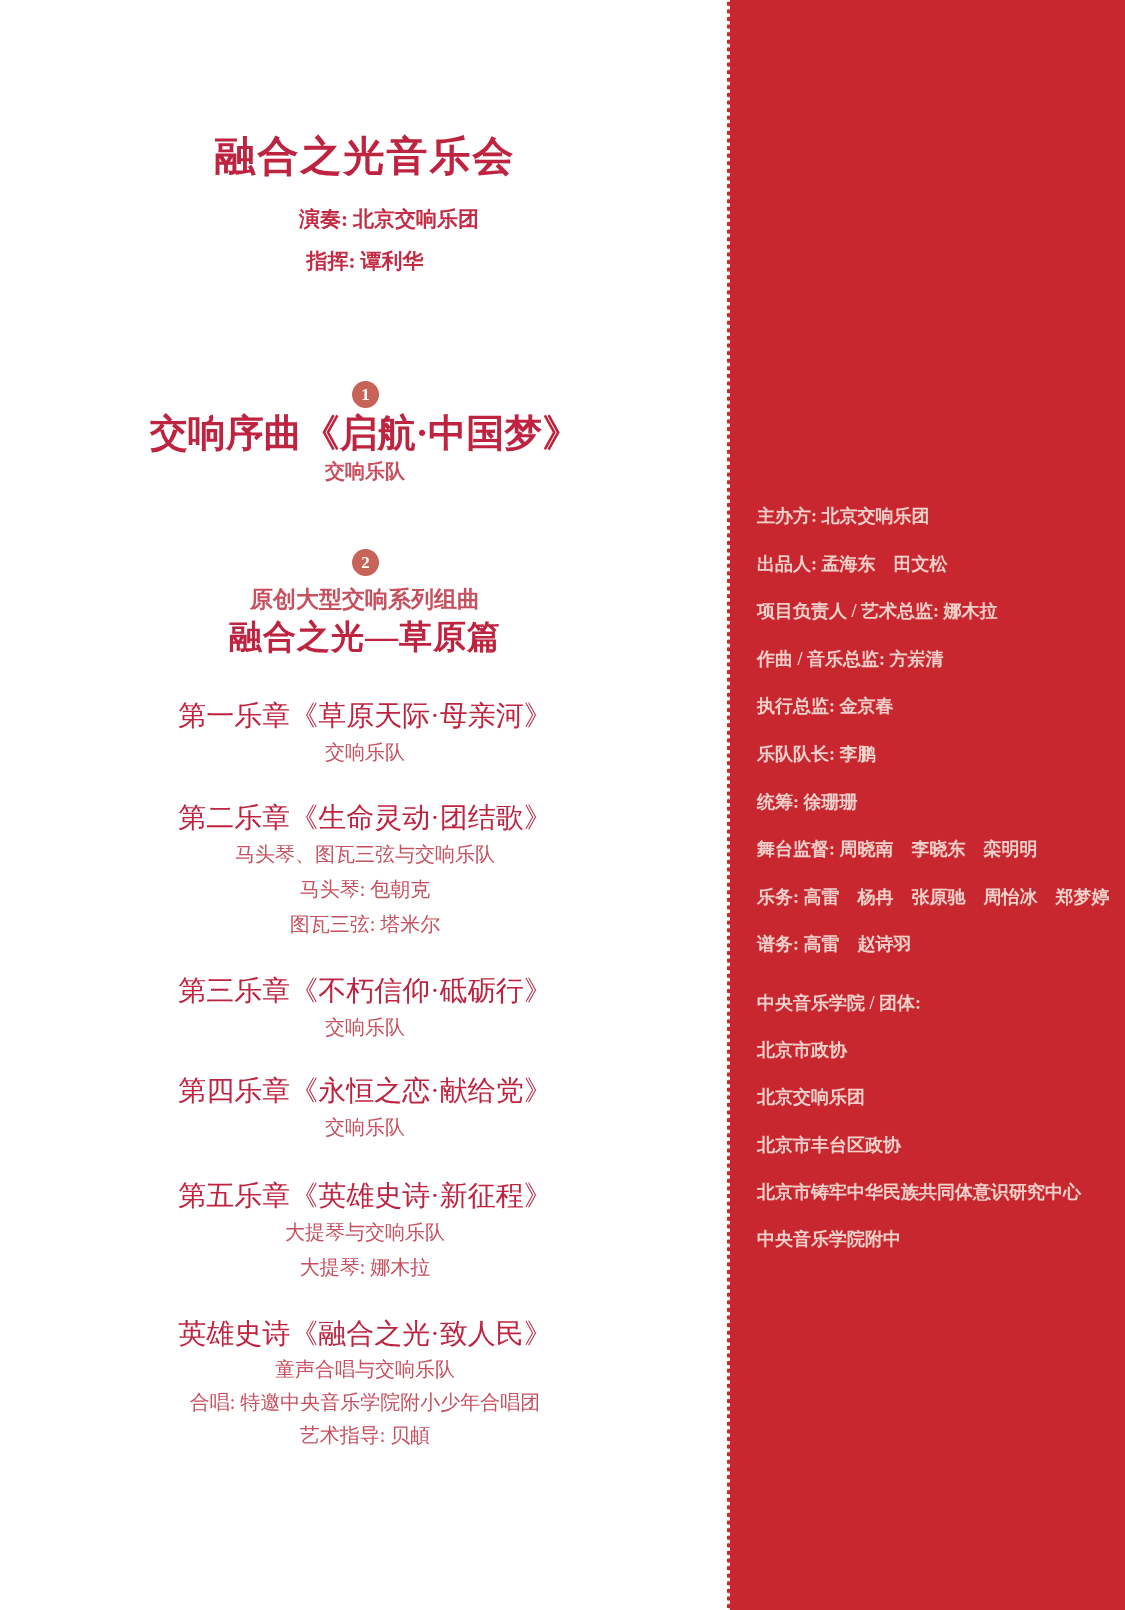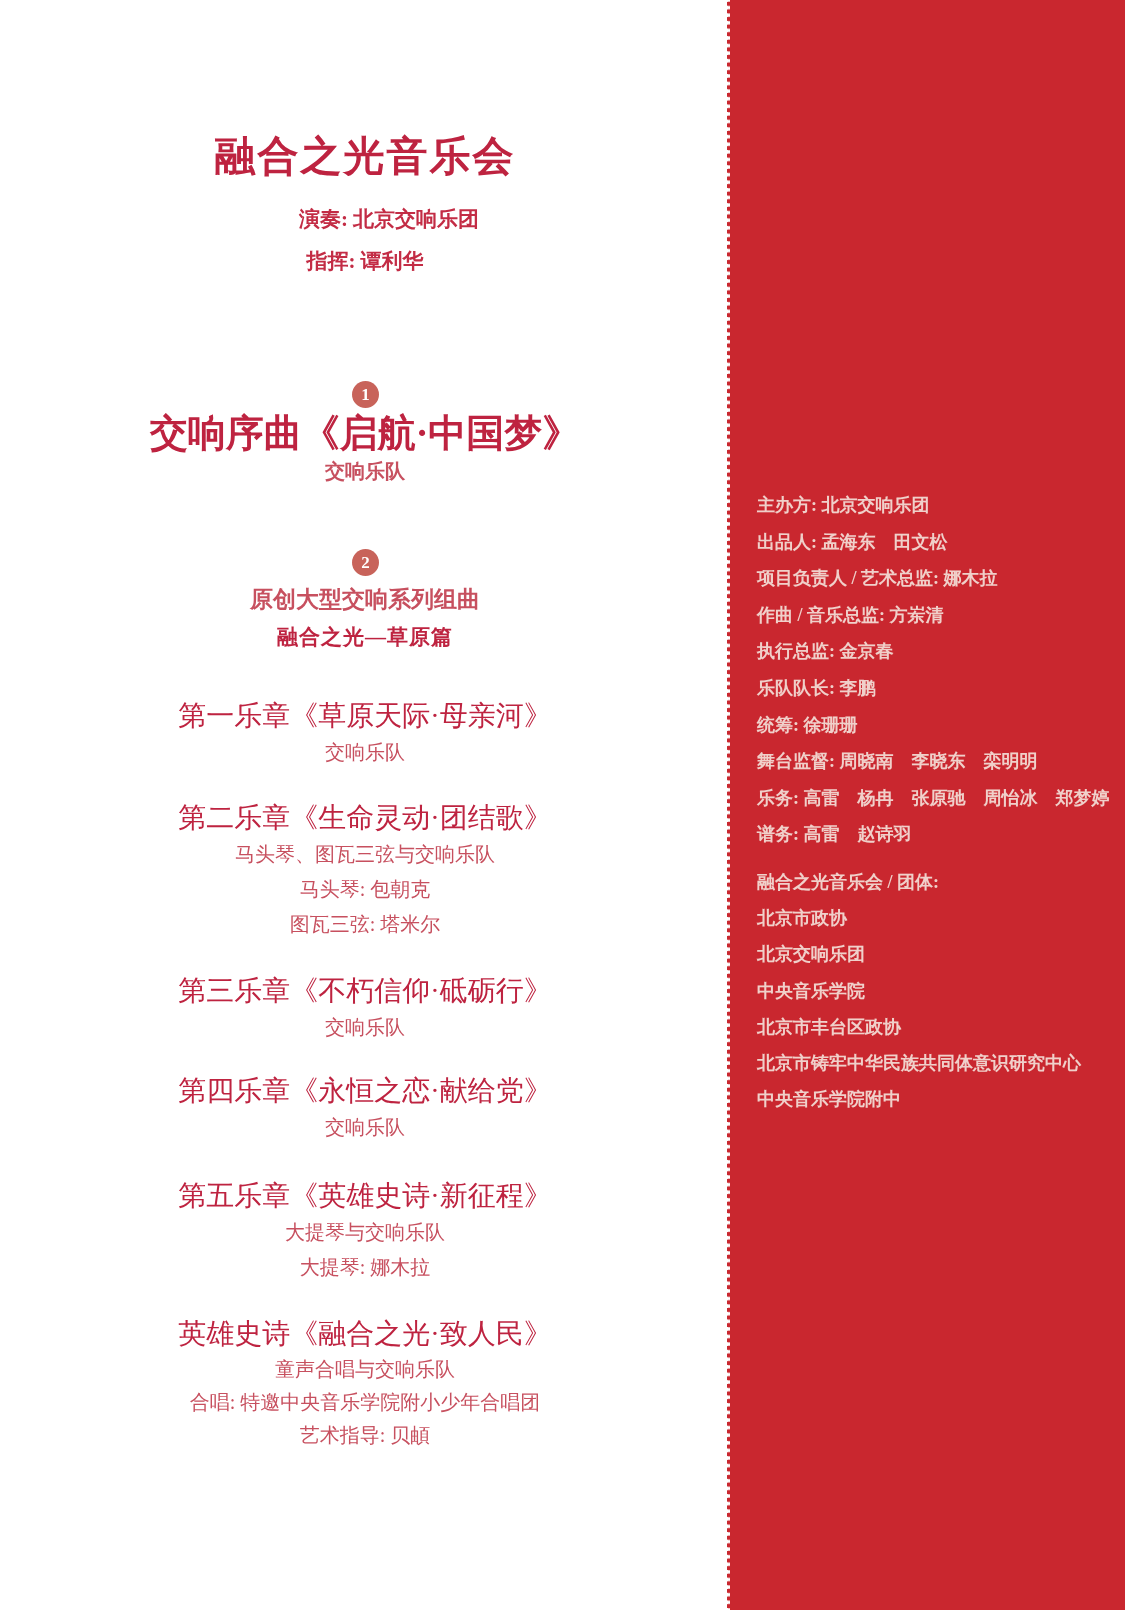--- a/index.html
+++ b/index.html
@@ -25,21 +25,21 @@
     background:#C8635A;border-radius:50%;
     color:#ffffff;font-size:17px;line-height:27px;font-weight:bold;text-align:center;
   }
   .badge1{top:381px;}
   .badge2{top:549px;}
 
   .sec1-title{top:414px;font-size:38px;line-height:38px;color:#BE2340;}
   .sec1-sub{top:454px;font-size:20px;line-height:35px;color:#C7505F;}
 
   .sec2-pre{top:583px;font-size:23px;line-height:33px;color:#C7505F;}
-  .sec2-series{top:616px;font-size:21px;line-height:42px;color:#BE2340;letter-spacing:1px;}
+  .sec2-series{top:616px;font-size:33px;line-height:42px;color:#BE2340;letter-spacing:1px;}
 
   .mov{position:absolute;left:0;right:0;text-align:center;font-weight:normal;}
   .mov .mt{font-size:28px;line-height:38px;color:#BE2340;}
   .mov .ms{font-size:20px;line-height:35px;color:#C7505F;}
   .mov6 .ms{line-height:33px;}
   .mov1{top:697px;}
   .mov2{top:799px;}
   .mov3{top:972px;}
   .mov4{top:1072px;}
   .mov5{top:1177px;}
@@ -54,21 +54,21 @@
     position:absolute;left:-4px;top:0;width:5px;height:100%;
     background-image:radial-gradient(circle at 3px 3.8px,#C9272F 2.2px,rgba(201,39,47,0) 2.5px);
     background-size:5px 7.6px;
     background-repeat:repeat-y;
   }
   .credits{
     position:absolute;top:487px;left:27px;right:6px;
     font-family:"Liberation Serif","DejaVu Serif",serif;
     font-weight:bold;color:#F0D0CA;
   }
-  .cl{font-size:18px;line-height:36.6px;white-space:nowrap;}
+  .cl{font-size:18px;line-height:36.6px;white-space:nowrap;margin-top:11px;}
   .thanks-gap{height:11px;}
   .thanks .cl{line-height:36.2px;}
 </style>
 </head>
 <body>
 
 <div class="page">
 
   <div class="left">
     <div class="line title">融合之光音乐会</div>
@@ -131,24 +131,23 @@
       <div class="cl">项目负责人 / 艺术总监: 娜木拉</div>
       <div class="cl">作曲 / 音乐总监: 方岽清</div>
       <div class="cl">执行总监: 金京春</div>
       <div class="cl">乐队队长: 李鹏</div>
       <div class="cl">统筹: 徐珊珊</div>
       <div class="cl">舞台监督: 周晓南　李晓东　栾明明</div>
       <div class="cl">乐务: 高雷　杨冉　张原驰　周怡冰　郑梦婷</div>
       <div class="cl">谱务: 高雷　赵诗羽</div>
       <div class="thanks-gap"></div>
       <div class="thanks">
-        <div class="cl">融合之光音乐会 / 团体:</div>
+        <div class="cl">中央音乐学院 / 团体:</div>
         <div class="cl">北京市政协</div>
         <div class="cl">北京交响乐团</div>
-        <div class="cl">中央音乐学院</div>
         <div class="cl">北京市丰台区政协</div>
         <div class="cl">北京市铸牢中华民族共同体意识研究中心</div>
         <div class="cl">中央音乐学院附中</div>
       </div>
     </div>
   </div>
 
 </div>
 
 </body></html>

